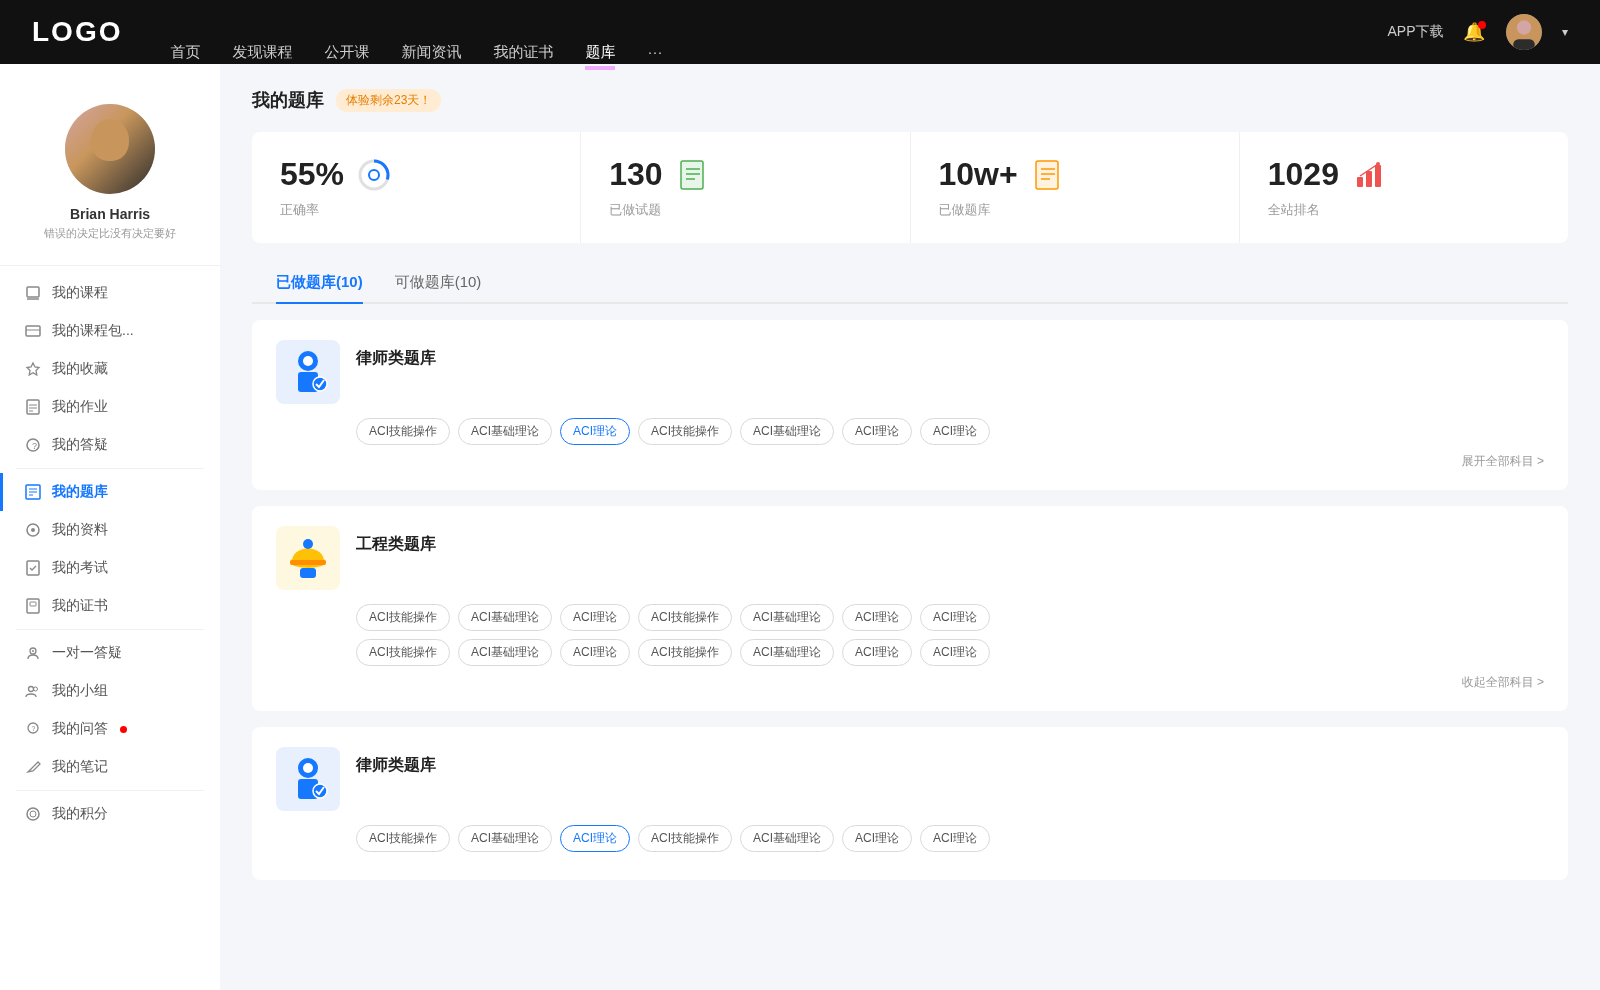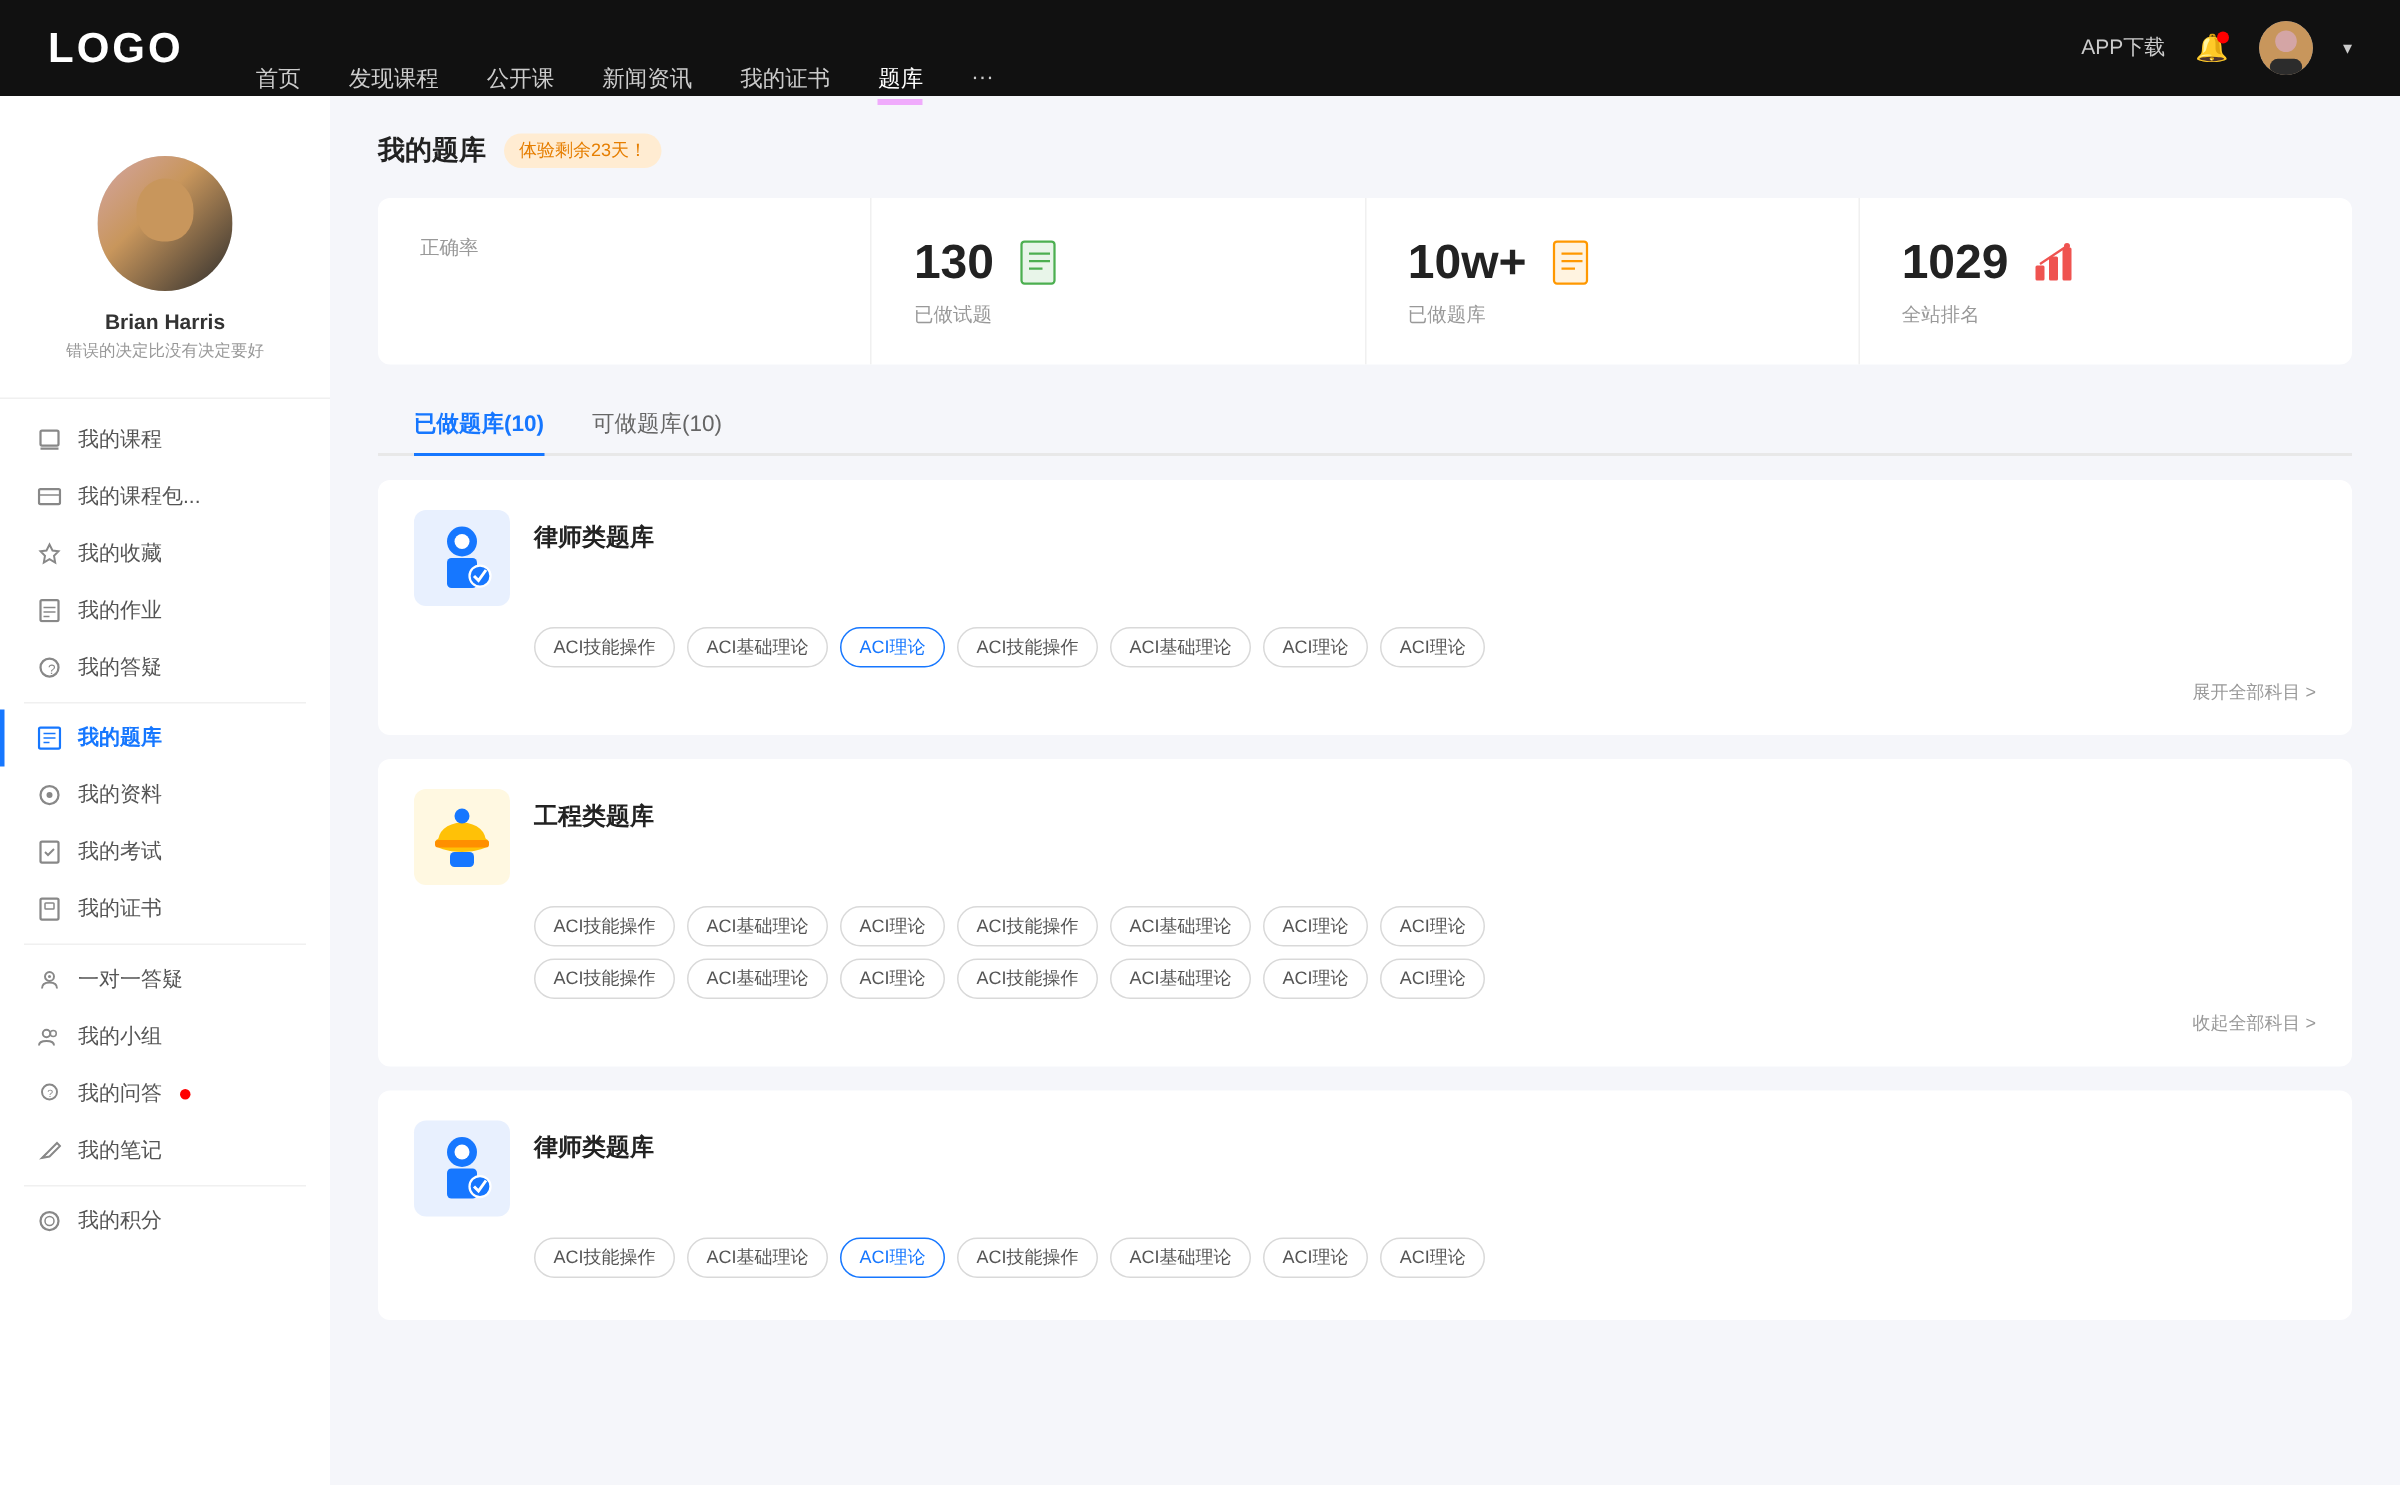--- a/index.html
+++ b/index.html
@@ -523,20 +523,32 @@
   <main class="content">
 
     <div class="page-header">
       <span class="page-title">我的题库</span>
       <span class="trial-badge">体验剩余23天！</span>
     </div>
 
     <div class="stats-row">
 
       <div class="stat-item">
+        <div class="stat-value-row">
+          <span class="stat-value">55%</span>
+          <span class="stat-icon">
+            <svg class="pie-svg" viewBox="0 0 34 34" xmlns="http://www.w3.org/2000/svg">
+              <circle cx="17" cy="17" r="14" fill="none" stroke="#e0e0e0" stroke-width="3"></circle>
+
+              <circle cx="17" cy="17" r="14" fill="none" stroke="#1677ff" stroke-width="3" stroke-dasharray="48.4 87.96" stroke-dashoffset="21.99" transform="rotate(-90 17 17)"></circle>
+              <circle cx="17" cy="17" r="9" fill="white"></circle>
+              <circle cx="17" cy="17" r="5" fill="none" stroke="#1677ff" stroke-width="2"></circle>
+            </svg>
+          </span>
+        </div>
         <span class="stat-label">正确率</span>
       </div>
 
       <div class="stat-item">
         <div class="stat-value-row">
           <span class="stat-value">130</span>
           <span class="stat-icon">
             <svg width="32" height="32" viewBox="0 0 32 32" xmlns="http://www.w3.org/2000/svg">
               <rect x="4" y="2" width="22" height="28" rx="2" fill="#e8f5e9"></rect>
               <rect x="4" y="2" width="22" height="28" rx="2" fill="none" stroke="#4caf50" stroke-width="1.5"></rect>

